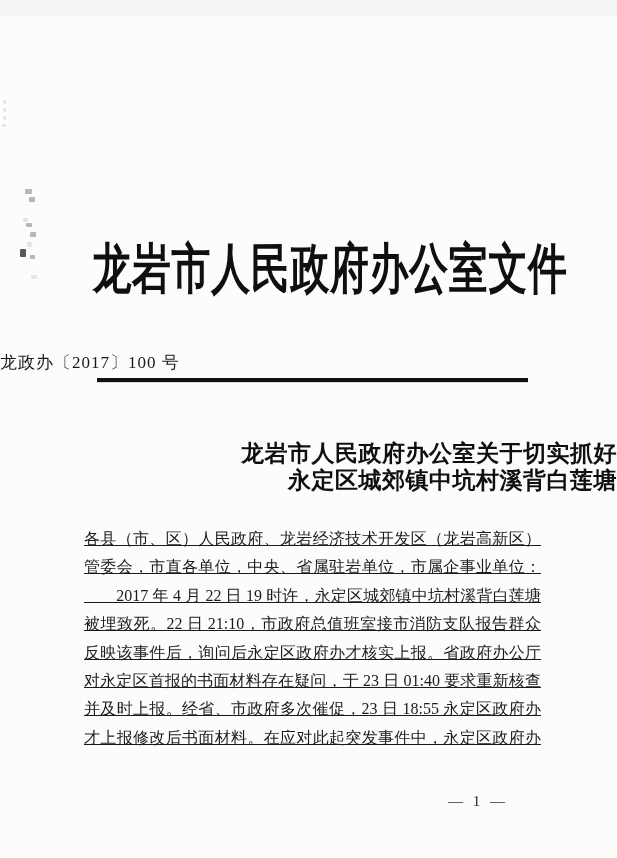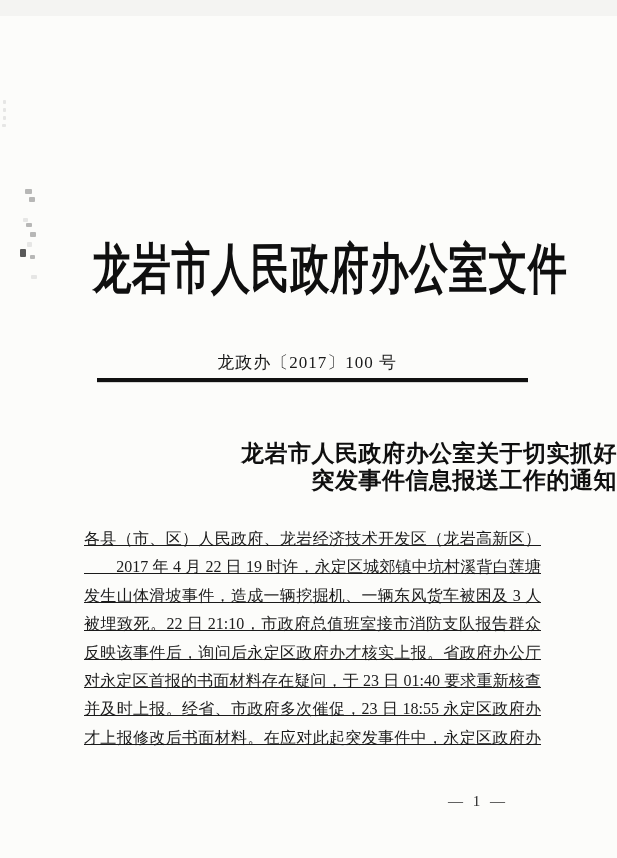--- a/index.html
+++ b/index.html
@@ -46,21 +46,20 @@
     letter-spacing: 1px;
     color: #0f0f0f;
   }
 
   
   .doc-number {
     position: absolute;
     top: 335px;
     left: 0;
     width: 614px;
-    text-align: center;
     font-size: 17px;
     letter-spacing: 1px;
     color: #1a1a1a;
   }
 
   
   .divider {
     position: absolute;
     top: 362px;
     left: 97px;
@@ -134,27 +133,27 @@
   <div class="org-title-wrap">
     <span class="org-title">龙岩市人民政府办公室文件</span>
   </div>
 
   <div class="doc-number">龙政办〔2017〕100 号</div>
 
   <div class="divider"></div>
 
   <div class="subject">
     <div>龙岩市人民政府办公室关于切实抓好</div>
-    <div>突发事件信息报送工作的通知</div>
+    <div>永定区城郊镇中坑村溪背白莲塘</div>
   </div>
 
   <div class="body-text">
     <div class="body-line">各县（市、区）人民政府、龙岩经济技术开发区（龙岩高新区）</div>
+    <div class="body-line">管委会，市直各单位，中央、省属驻岩单位，市属企事业单位：</div>
     <div class="body-line">　　2017 年 4 月 22 日 19 时许，永定区城郊镇中坑村溪背白莲塘</div>
-    <div class="body-line">发生山体滑坡事件，造成一辆挖掘机、一辆东风货车被困及 3 人</div>
     <div class="body-line">被埋致死。22 日 21:10，市政府总值班室接市消防支队报告群众</div>
     <div class="body-line">反映该事件后，询问后永定区政府办才核实上报。省政府办公厅</div>
     <div class="body-line">对永定区首报的书面材料存在疑问，于 23 日 01:40 要求重新核查</div>
     <div class="body-line">并及时上报。经省、市政府多次催促，23 日 18:55 永定区政府办</div>
     <div class="body-line">才上报修改后书面材料。在应对此起突发事件中，永定区政府办</div>
   </div>
 
   <div class="page-number">— 1 —</div>
 
 </div>

